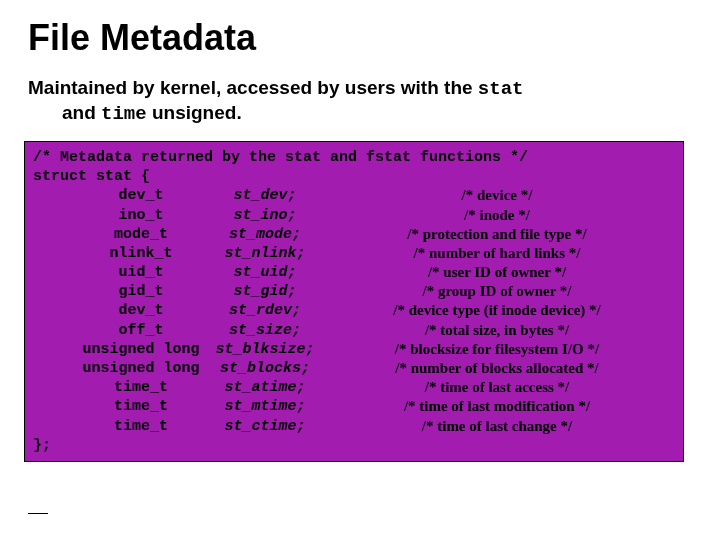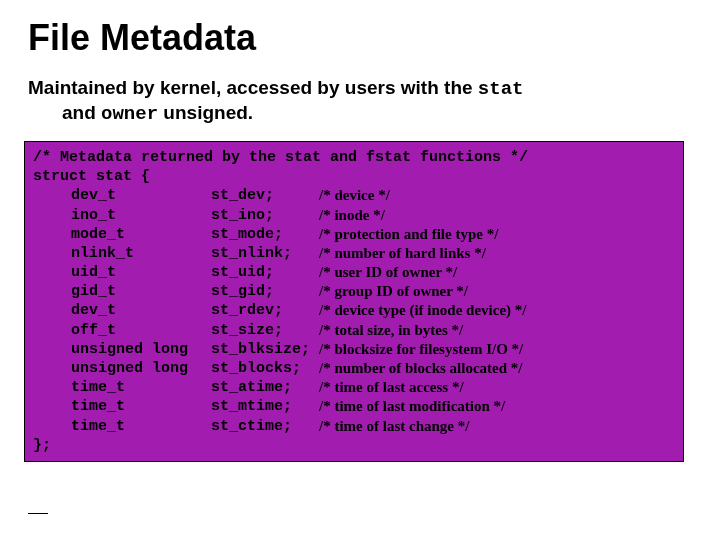--- a/index.html
+++ b/index.html
@@ -57,41 +57,42 @@
     font-size: 15px;
     line-height: 1.28;
     font-weight: bold;
     white-space: pre;
     color: #000;
     margin-left: -4px;
     margin-right: -4px;
   }
   .row {
     display: flex;
+    text-align: center;
   }
   .c-type   { width: 140px; padding-left: 38px; }
-  .c-field  { width: 108px; }
+  .c-field  { width: 108px; font-style: italic; }
   .c-cmt    { flex: 1; font-family: Liberation Serif, serif; }
   .footer-rule {
     position: absolute;
     left: 28px;
     bottom: 26px;
     width: 20px;
     border-top: 1.5px solid #000;
   }
 </style>
 </head>
 <body>
 
 <div class="slide">
 
   <h1 class="title">File Metadata</h1>
 
 
   <p class="subtext2">
     <span>Maintained by kernel, accessed by users with the </span><span class="mono">stat</span><br>
-    <span class="indent"><span>and </span><span class="mono">owner</span><span> unsigned.</span></span>
+    <span class="indent"><span>and </span><span class="mono">time</span><span> unsigned.</span></span>
   </p>
 
   <div class="code-box"><div>/* Metadata returned by the stat and fstat functions */</div><div>struct stat {</div><div id="fields"><div class="row"><span class="c-type">dev_t</span><span class="c-field">st_dev;</span><span class="c-cmt">/* device */</span></div><div class="row"><span class="c-type">ino_t</span><span class="c-field">st_ino;</span><span class="c-cmt">/* inode */</span></div><div class="row"><span class="c-type">mode_t</span><span class="c-field">st_mode;</span><span class="c-cmt">/* protection and file type */</span></div><div class="row"><span class="c-type">nlink_t</span><span class="c-field">st_nlink;</span><span class="c-cmt">/* number of hard links */</span></div><div class="row"><span class="c-type">uid_t</span><span class="c-field">st_uid;</span><span class="c-cmt">/* user ID of owner */</span></div><div class="row"><span class="c-type">gid_t</span><span class="c-field">st_gid;</span><span class="c-cmt">/* group ID of owner */</span></div><div class="row"><span class="c-type">dev_t</span><span class="c-field">st_rdev;</span><span class="c-cmt">/* device type (if inode device) */</span></div><div class="row"><span class="c-type">off_t</span><span class="c-field">st_size;</span><span class="c-cmt">/* total size, in bytes */</span></div><div class="row"><span class="c-type">unsigned long</span><span class="c-field">st_blksize;</span><span class="c-cmt">/* blocksize for filesystem I/O */</span></div><div class="row"><span class="c-type">unsigned long</span><span class="c-field">st_blocks;</span><span class="c-cmt">/* number of blocks allocated */</span></div><div class="row"><span class="c-type">time_t</span><span class="c-field">st_atime;</span><span class="c-cmt">/* time of last access */</span></div><div class="row"><span class="c-type">time_t</span><span class="c-field">st_mtime;</span><span class="c-cmt">/* time of last modification */</span></div><div class="row"><span class="c-type">time_t</span><span class="c-field">st_ctime;</span><span class="c-cmt">/* time of last change */</span></div></div><div>};</div></div>
 
   <div class="footer-rule"></div>
 </div>
 
 </body></html>

